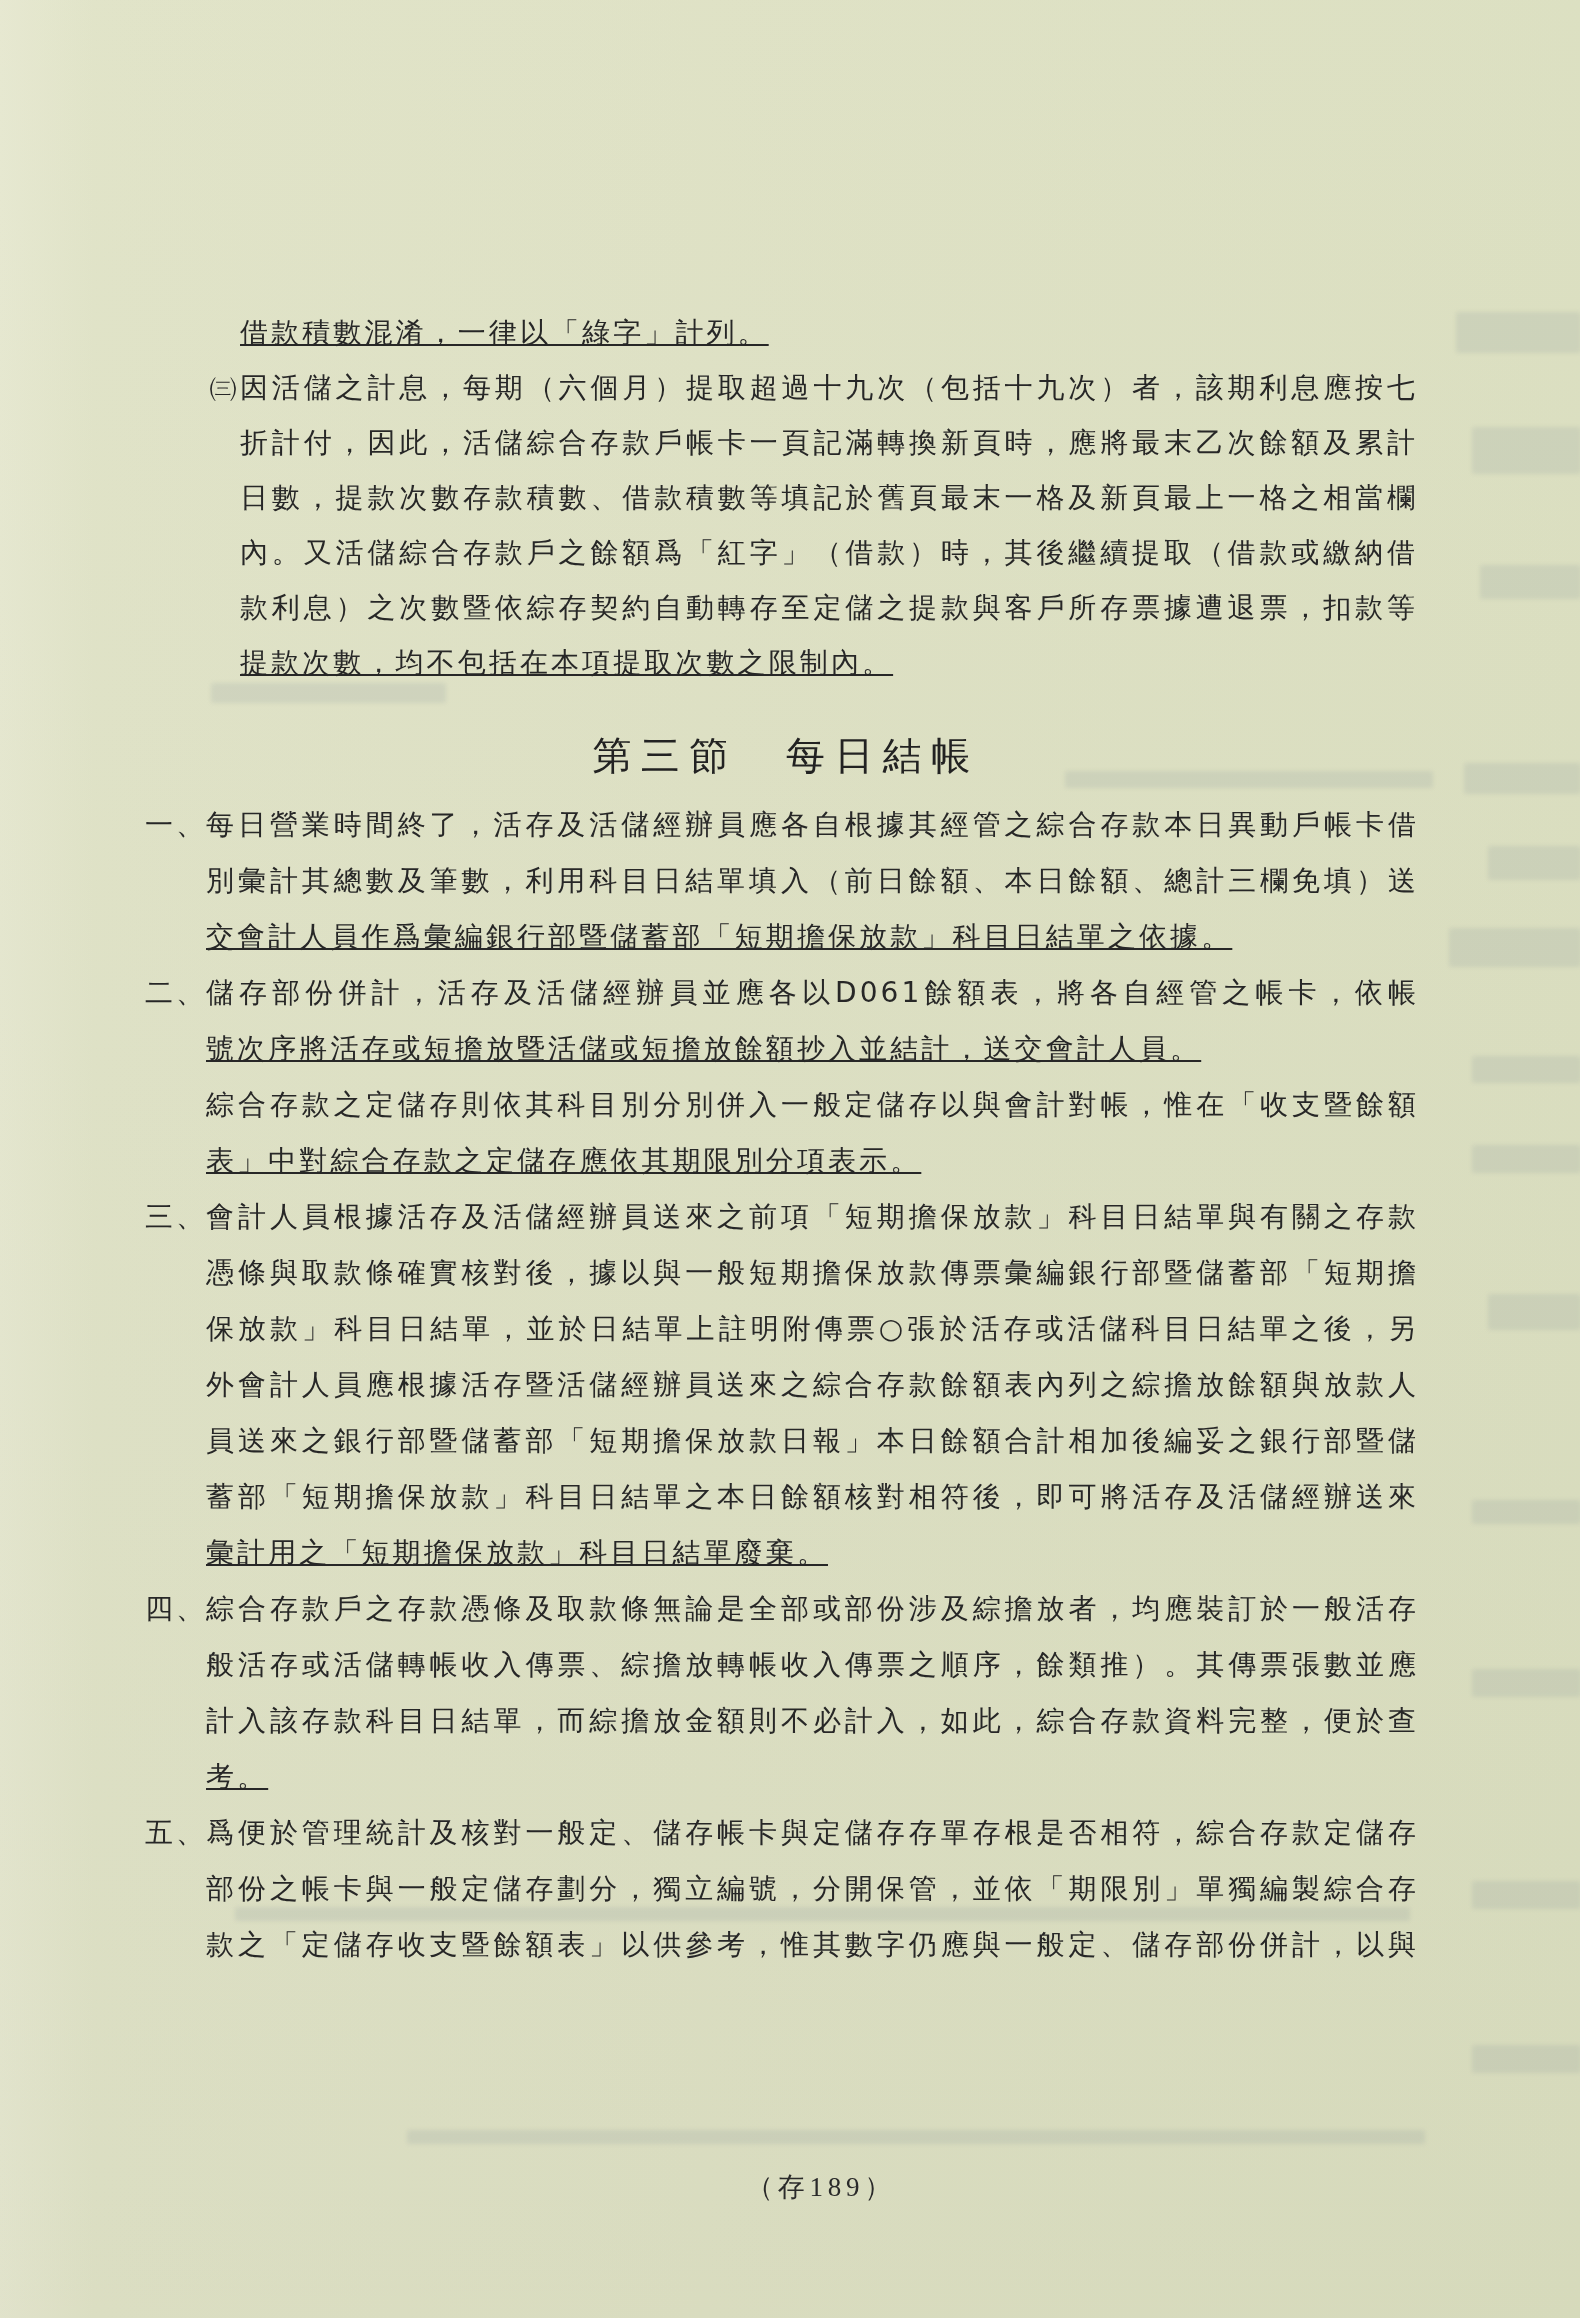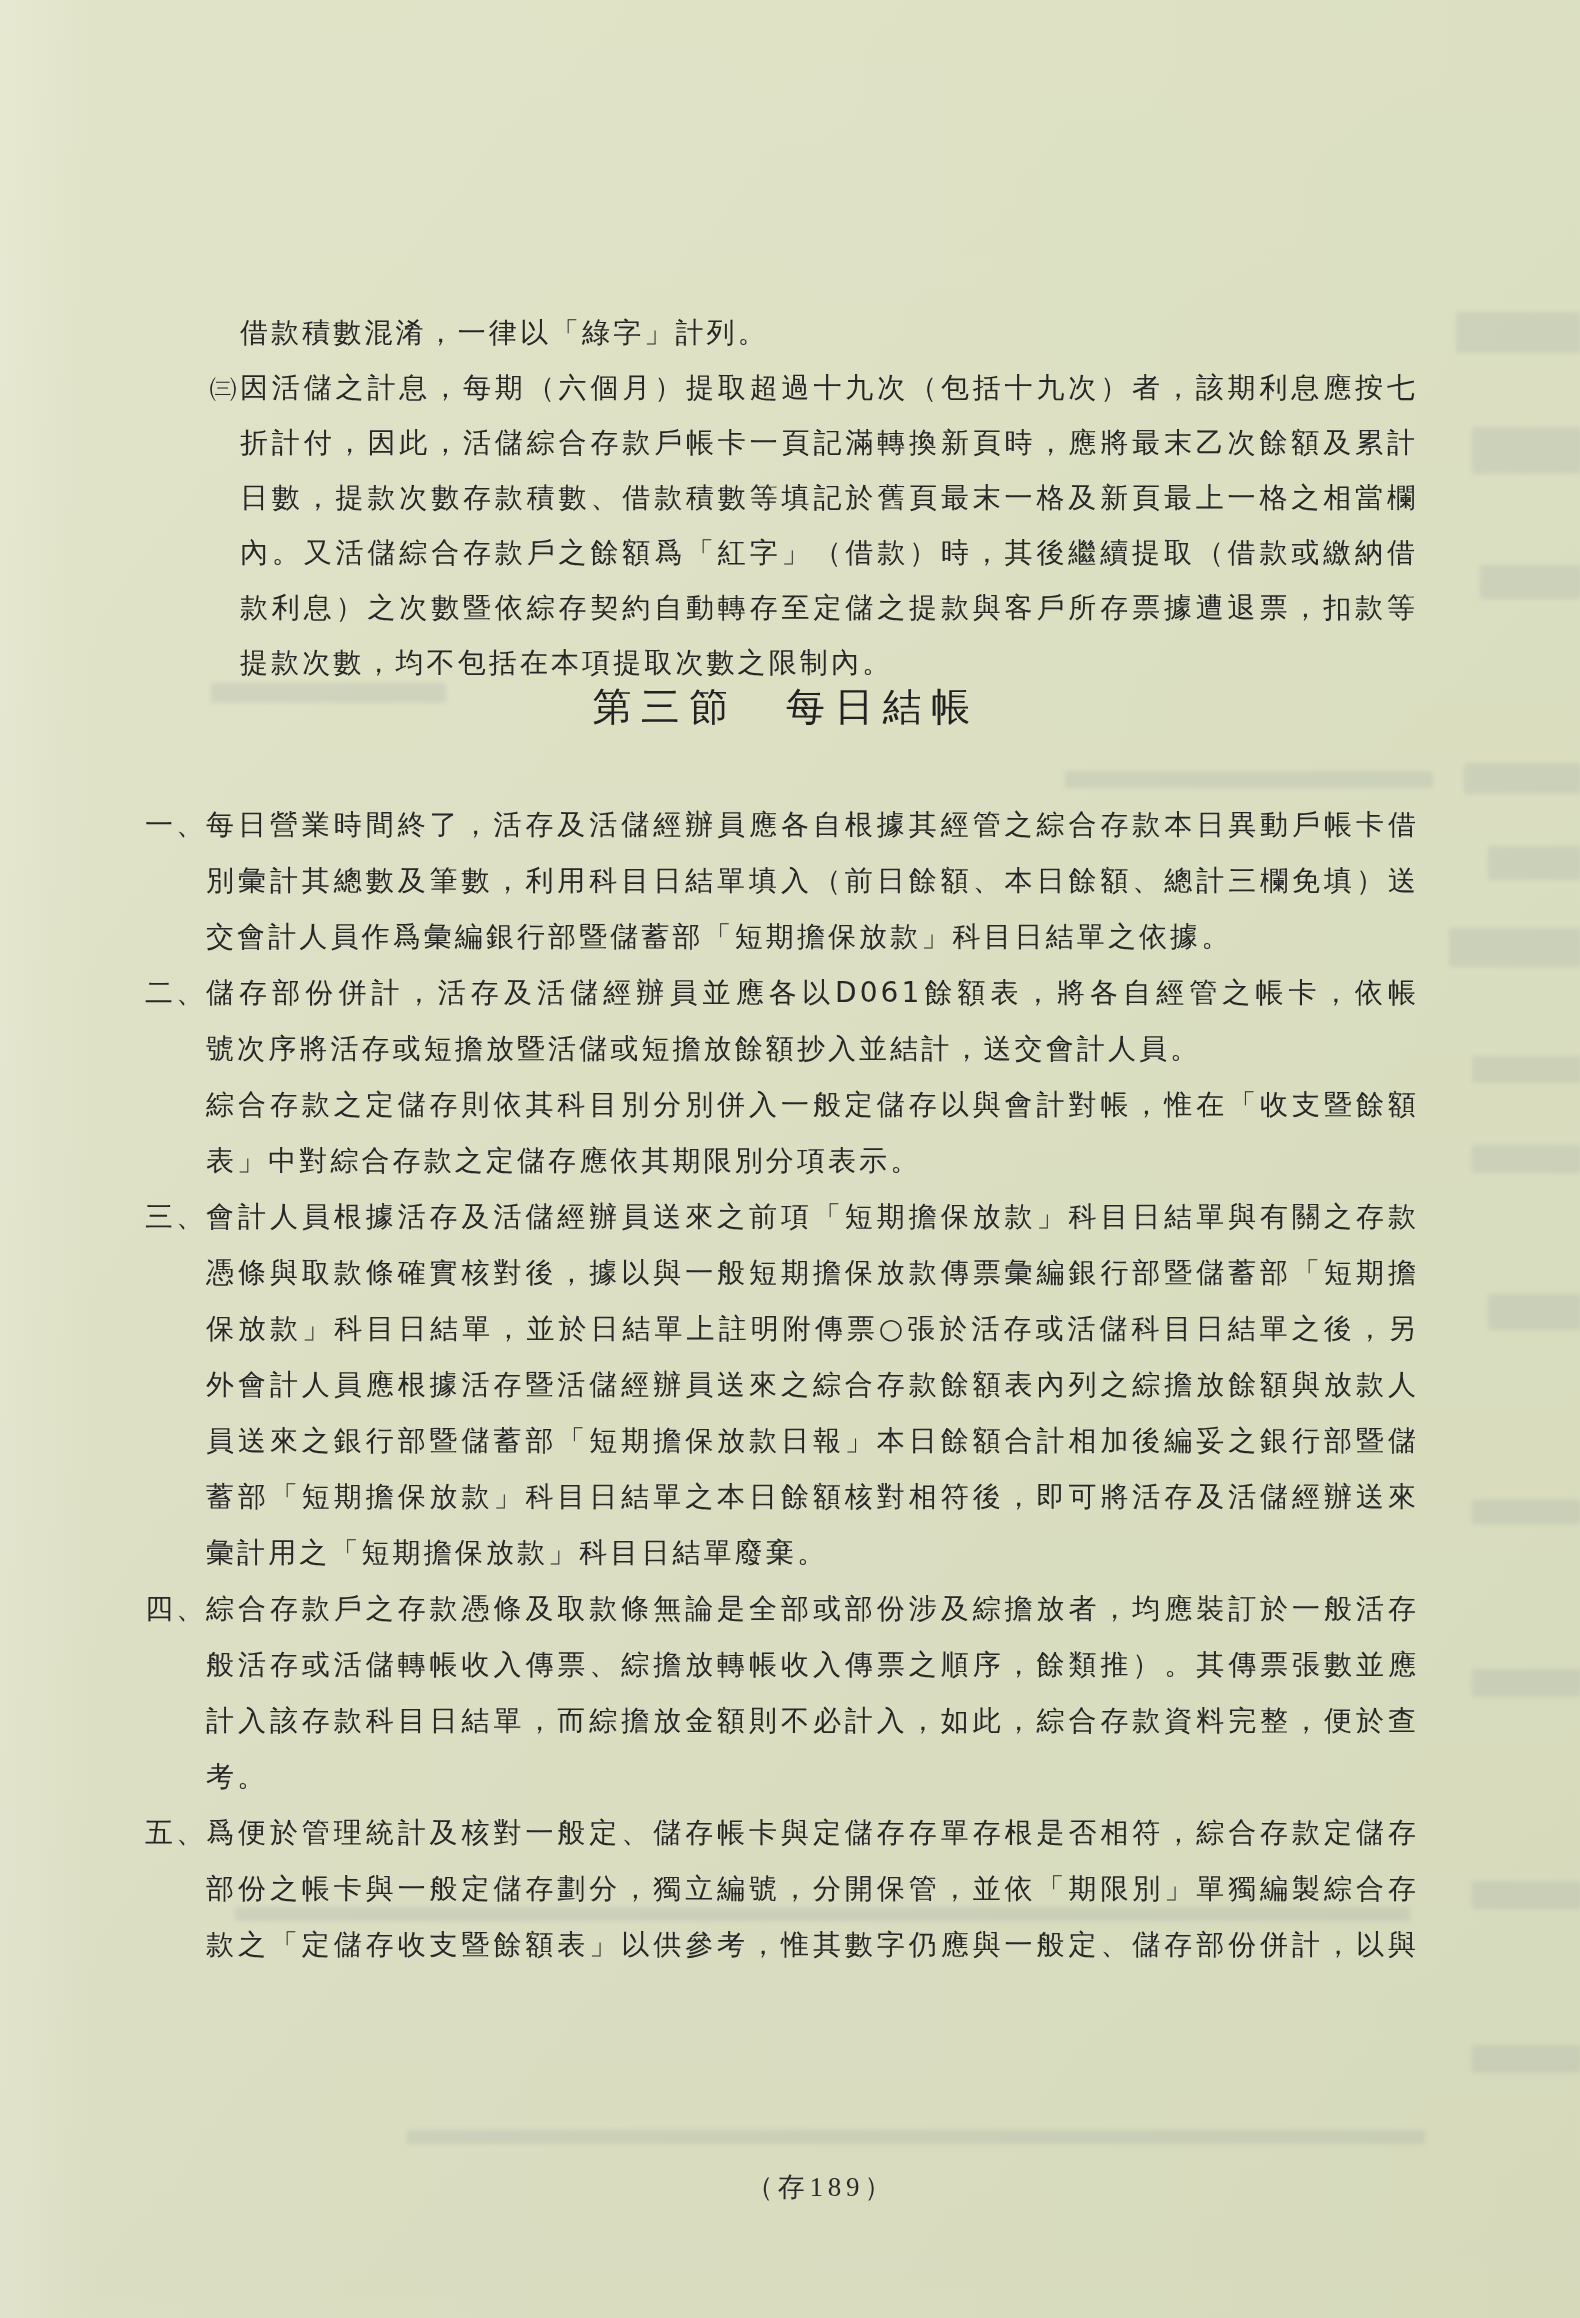--- a/index.html
+++ b/index.html
@@ -22,28 +22,28 @@
   .row { position: relative; }
   .blockA .row { height: 55px; }
   .blockB .row { height: 56px; }
   .txt {
     position: absolute; left: 0; top: 0; right: 0; bottom: 0;
     font-size: 28px; letter-spacing: 3.1px; overflow: hidden;
   }
   .blockA .txt { line-height: 55px; }
   .blockB .txt { line-height: 56px; }
   .j { text-align: justify; text-align-last: justify; text-justify: inter-character; }
-  .l { text-align: left; text-align-last: left; }
+  .l { text-align: left; text-align-last: left; text-decoration: underline; }
   .marker {
     position: absolute; top: 0; font-size: 28px; letter-spacing: 3.1px; white-space: nowrap;
   }
   .blockA .marker { left: -31px; line-height: 55px; }
   .blockB .marker { left: -61px; line-height: 56px; }
   .heading {
-    position: absolute; left: 0; width: 1572px; top: 675px; height: 63px; line-height: 63px;
+    position: absolute; left: 0; width: 1572px; top: 724px; height: 63px; line-height: 63px;
     text-align: center; font-family: "DejaVu Serif", "Liberation Serif", serif;
     font-size: 39px; letter-spacing: 9.4px; color: #222;
   }
   .page-number {
     position: absolute; left: 0; width: 1566px; top: 2168px; height: 39px; line-height: 39px;
     text-align: center; font-family: "Liberation Serif", "DejaVu Serif", serif;
     font-size: 27px; letter-spacing: 4.7px; color: #2a2a2a; margin-left: 38px;
   }
 </style>
 </head>

